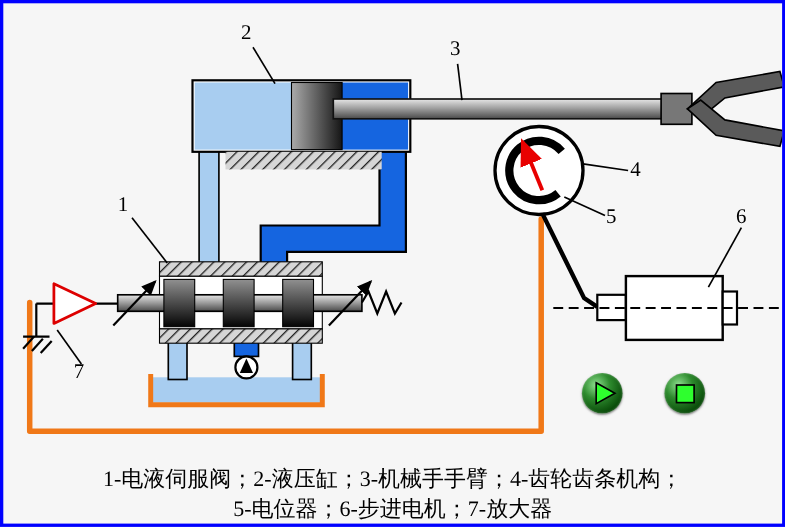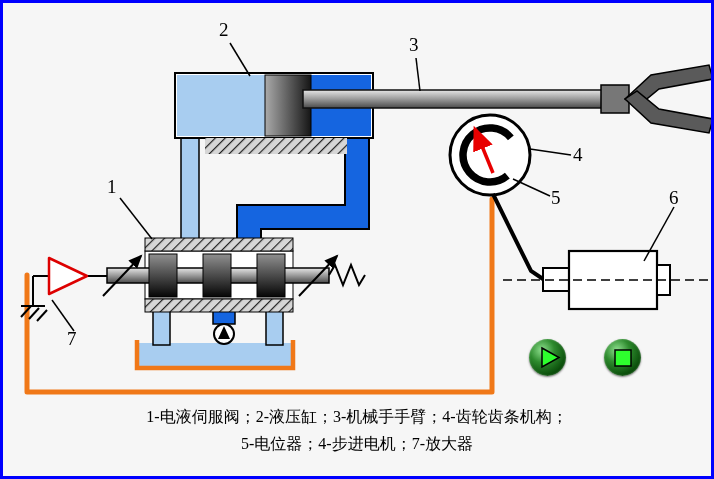--- a/index.html
+++ b/index.html
@@ -15,23 +15,23 @@
   .diagram-svg{position:absolute;left:0;top:0;}
   .callout{
     position:absolute;
     font-size:19px;
     color:#000;
     line-height:1;
     user-select:none;
   }
   .caption{
     position:absolute;
-    left:0;right:0;top:400px;
+    left:0;right:0;top:420px;
     text-align:center;
-    font-size:16px;
+    font-size:20px;
     line-height:27px;
     color:#000;
   }
   .ctl-btn{
     position:absolute;
     width:37px;height:37px;
     border-radius:50%;
     background:radial-gradient(circle at 35% 30%, #8fe08f 0%, #2e8b2e 35%, #0a4d0a 72%, #032d03 100%);
     box-shadow:0 1px 2px rgba(0,0,0,.5), inset 0 0 2px rgba(255,255,255,.4);
     cursor:pointer;
@@ -175,16 +175,16 @@
     </svg>
   </div>
   <div class="ctl-btn" style="left:601px;top:336px;">
     <svg width="37" height="37" viewBox="0 0 37 37">
       <rect x="11" y="11" width="16" height="16" fill="#2eff2e" stroke="#000" stroke-width="1.5"></rect>
     </svg>
   </div>
 
   <div class="caption">
     <div>1-电液伺服阀；2-液压缸；3-机械手手臂；4-齿轮齿条机构；</div>
-    <div>5-电位器；4-步进电机；7-放大器</div>
+    <div>5-电位器；6-步进电机；7-放大器</div>
   </div>
 
 </div>
 
 </body></html>

